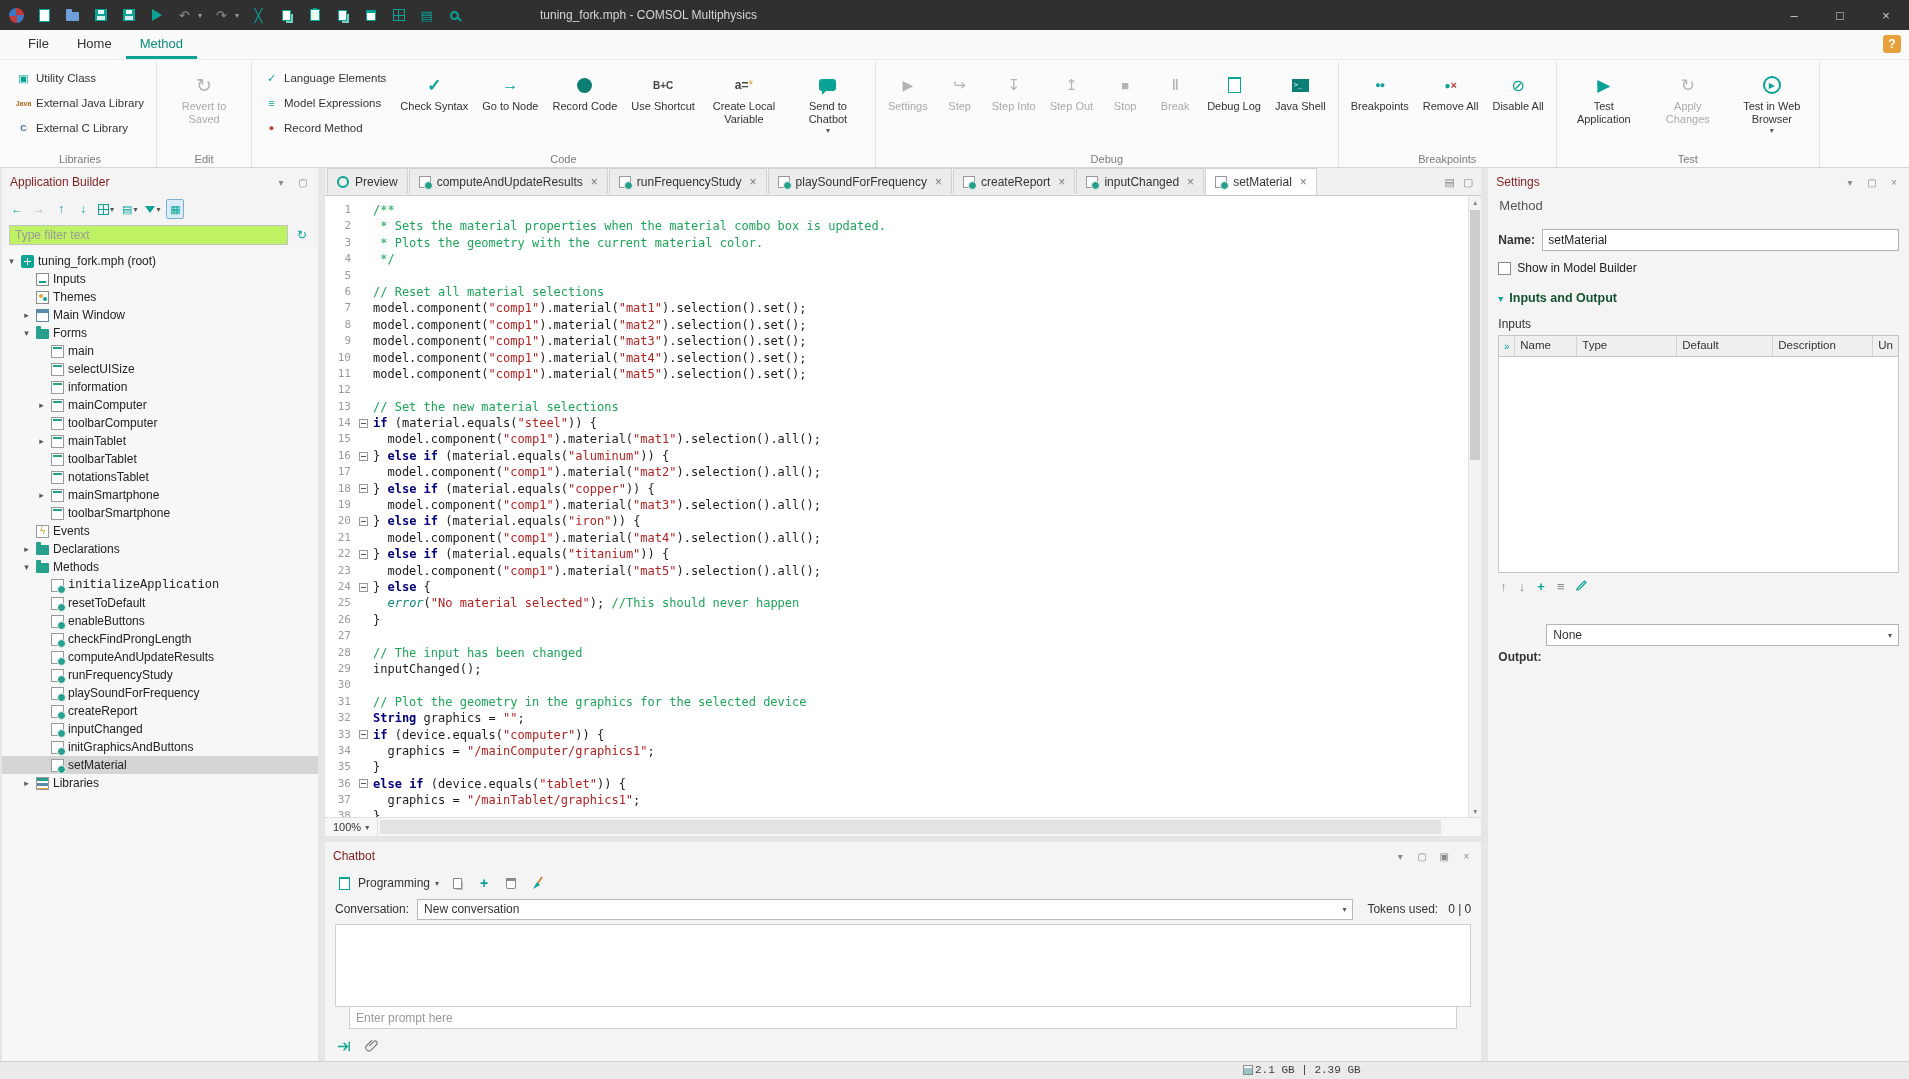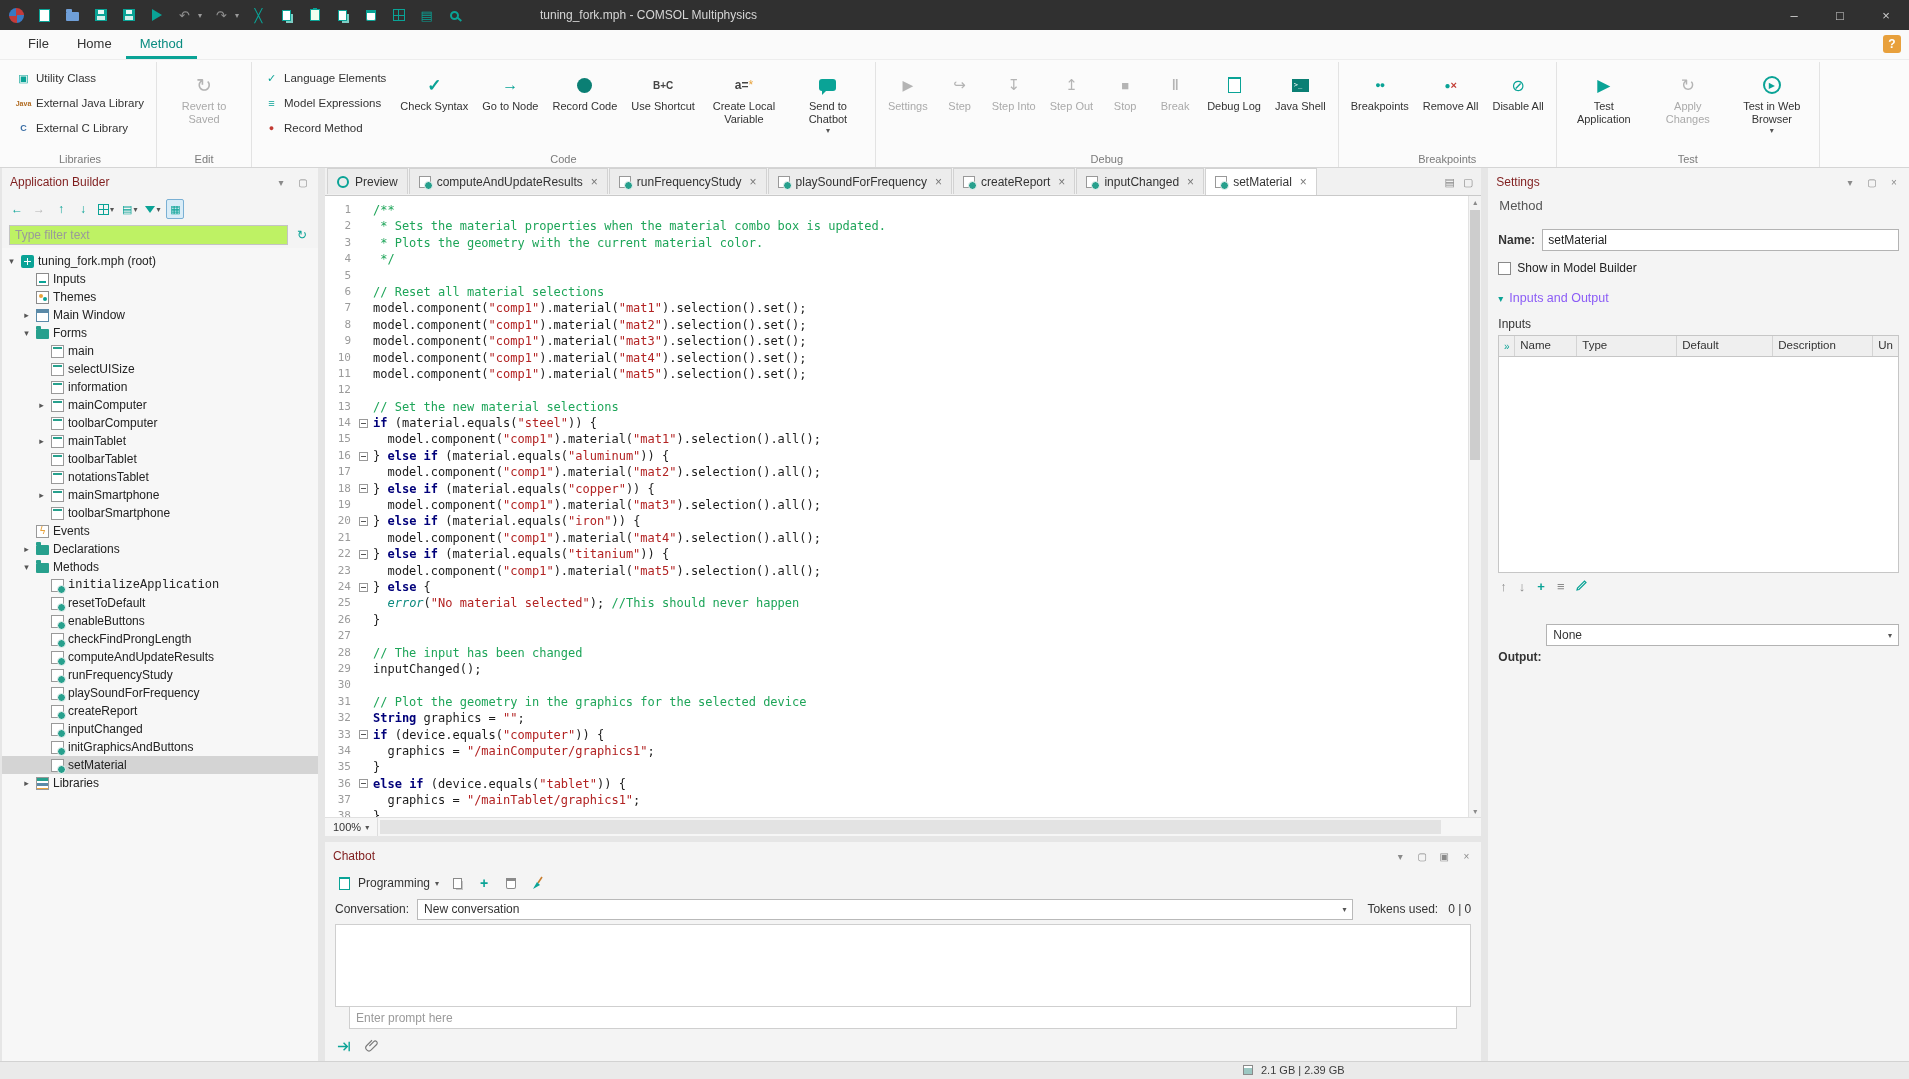--- a/index.html
+++ b/index.html
@@ -153,40 +153,40 @@
 #cb-footer{flex:0 0 26px;display:flex;align-items:center;gap:10px;padding:4px 10px 0;}
 #settings-body{padding:2px 10px;display:flex;flex-direction:column;flex:1;min-height:0;}
 #settings-subtitle{font-size:13px;color:#555;padding:0 0 6px 1px;}
 .form-row{display:flex;align-items:center;margin-top:10px;}
 .form-label{width:44px;font-size:12px;color:#333;flex:0 0 44px;font-weight:bold;}
 .txt-input{flex:1;height:22px;border:1px solid #b3b3b3;background:#fff;padding:0 5px;font-size:12px;font-family:inherit;color:#222;}
 .chk-row{display:flex;align-items:center;gap:6px;margin-top:10px;}
 .chk{width:13px;height:13px;border:1px solid #8a8a8a;background:#fff;}
 .section-h{display:flex;align-items:center;gap:6px;margin-top:16px;}
 .section-h .chev{color:#0aa396;font-size:10px;}
-.section-h .stitle{font-size:12.5px;font-weight:normal;color:#8b5cf6;}
+.section-h .stitle{font-size:12.5px;font-weight:bold;color:#14532d;}
 #inputs-label{margin-top:12px;font-size:12px;color:#333;}
 #inputs-table{margin-top:4px;border:1px solid #c6c6c6;height:238px;display:flex;flex-direction:column;background:#fff;overflow:hidden;}
 #inputs-header{display:flex;background:#efefef;border-bottom:1px solid #c6c6c6;height:21px;flex:0 0 21px;}
 .th{padding:3px 5px;font-size:11.5px;color:#333;border-right:1px solid #d4d4d4;overflow:hidden;white-space:nowrap;}
 .th-marker{width:16px;flex:0 0 16px;border-right:1px solid #d4d4d4;color:#0aa396;font-size:10px;display:flex;align-items:center;justify-content:center;}
 .th0{width:62px;flex:0 0 62px;}.th1{width:100px;flex:0 0 100px;}.th2{width:96px;flex:0 0 96px;}
 .th3{width:100px;flex:0 0 100px;}.th4{flex:1;border-right:none;}
 #inputs-body{flex:1;background:#fff;}
 #inputs-actions{display:flex;align-items:center;gap:12px;margin-top:6px;padding-left:2px;}
 .ia{font-size:13px;color:#8a8a8a;}
 .ia.teal{color:#0aa396;font-weight:bold;}
 #output-row{display:flex;align-items:center;margin-top:12px;}
 #output-row .form-label{width:48px;flex-basis:48px;margin-top:44px;}
 .select-box{flex:1;height:22px;border:1px solid #b3b3b3;background:#fff;display:flex;align-items:center;padding:0 6px;font-size:12px;color:#333;}
 .select-box .caret{margin-left:auto;}
 
 
 #statusbar{flex:0 0 18px;background:#eaeaea;border-top:1px solid #d2d2d2;position:relative;font-size:11px;color:#3c3c3c;}
-#memory{position:absolute;left:1243px;top:2px;display:flex;align-items:center;gap:8px;}
+#memory{position:absolute;left:1243px;top:2px;display:flex;align-items:center;gap:2px;font-family:Liberation Mono, monospace;}
 .mem-ico{width:10px;height:10px;border:1px solid #8a8a8a;background:linear-gradient(to top,#9bc7c2 0 6px,#fff 6px);}
 </style>
 </head>
 <body>
 
 <div id="app">
 
   <div id="titlebar">
     <div class="tb-icons">
       <span class="tbi">

